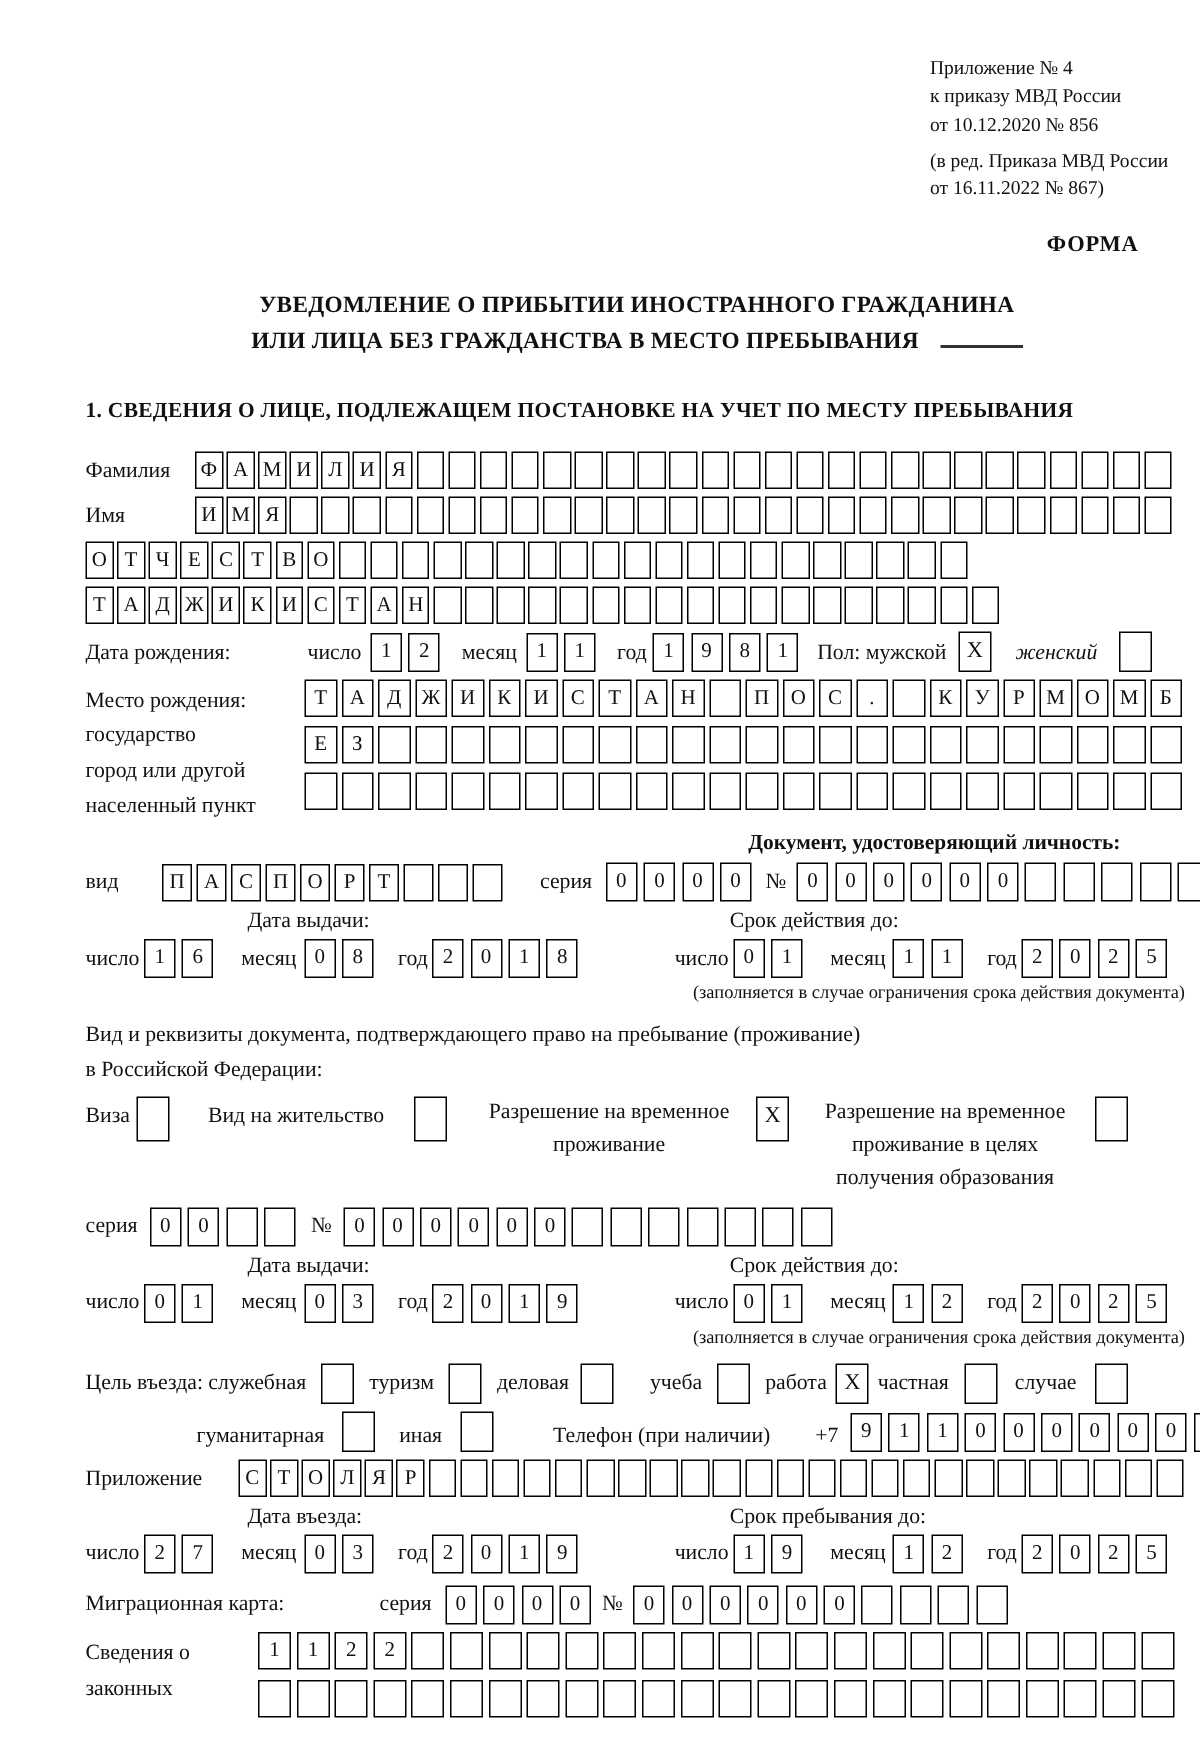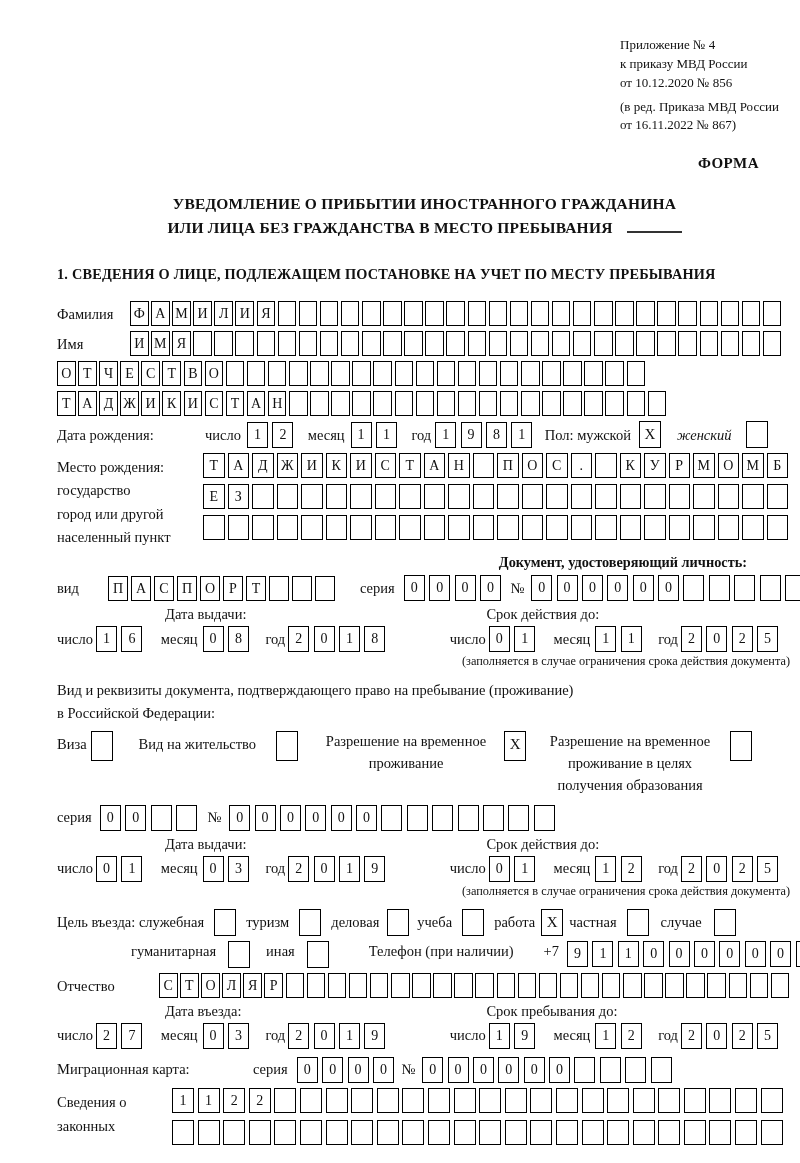--- a/index.html
+++ b/index.html
@@ -486,31 +486,31 @@
   </div>
   <div class="footnote">(заполняется в случае ограничения срока действия документа)</div>
 
   <div class="row" style="align-items:center;">
     <span class="inline-lbl" style="padding-top:0;">Цель въезда: служебная</span>
     <span class="checkbox" style="margin-left:10px;"></span>
     <span class="inline-lbl" style="padding-top:0;margin-left:10px;">туризм</span>
     <span class="checkbox" style="margin-left:10px;"></span>
     <span class="inline-lbl" style="padding-top:0;margin-left:10px;">деловая</span>
     <span class="checkbox" style="margin-left:8px;"></span>
-    <span class="inline-lbl" style="padding-top:0;margin-left:8px;">учеба</span>
+    <span class="inline-lbl" style="padding-top:0;margin-left:24px;">учеба</span>
     <span class="checkbox" style="margin-left:10px;"></span>
     <span class="inline-lbl" style="padding-top:0;margin-left:10px;">работа</span>
     <span class="checkbox" style="margin-left:6px;">X</span>
     <span class="inline-lbl" style="padding-top:0;margin-left:6px;">частная</span>
     <span class="checkbox" style="margin-left:10px;"></span>
     <span class="inline-lbl" style="padding-top:0;margin-left:12px;">случае</span>
     <span class="checkbox" style="margin-left:12px;"></span>
   </div>
 
-  <div class="row mt4" style="align-items:flex-start;">
+  <div class="row mt4" style="align-items:flex-end;">
     <span class="inline-lbl" style="padding-top:0;margin-left:74px;">гуманитарная</span>
     <span class="checkbox" style="margin-left:12px;"></span>
     <span class="inline-lbl" style="padding-top:0;margin-left:16px;">иная</span>
     <span class="checkbox" style="margin-left:12px;"></span>
     <span class="inline-lbl" style="padding-top:0;margin-left:40px;">Телефон (при наличии)</span>
     <span class="inline-lbl" style="padding-top:0;margin:0 8px 0 30px;">+7</span>
     <div class="boxes dt">
         <span class="cell">9</span>
         <span class="cell">1</span>
         <span class="cell">1</span>
@@ -518,21 +518,21 @@
         <span class="cell">0</span>
         <span class="cell">0</span>
         <span class="cell">0</span>
         <span class="cell">0</span>
         <span class="cell">0</span>
         <span class="cell">0</span>
       </div>
   </div>
 
   <div class="row mt4">
-    <div class="lbl" style="width:102px;">Отчество</div>
+    <div class="lbl" style="width:102px;">Приложение</div>
     <div class="boxes">
         <span class="cell">С</span>
         <span class="cell">Т</span>
         <span class="cell">О</span>
         <span class="cell">Л</span>
         <span class="cell">Я</span>
         <span class="cell">Р</span>
         <span class="cell"></span>
         <span class="cell"></span>
         <span class="cell"></span>

